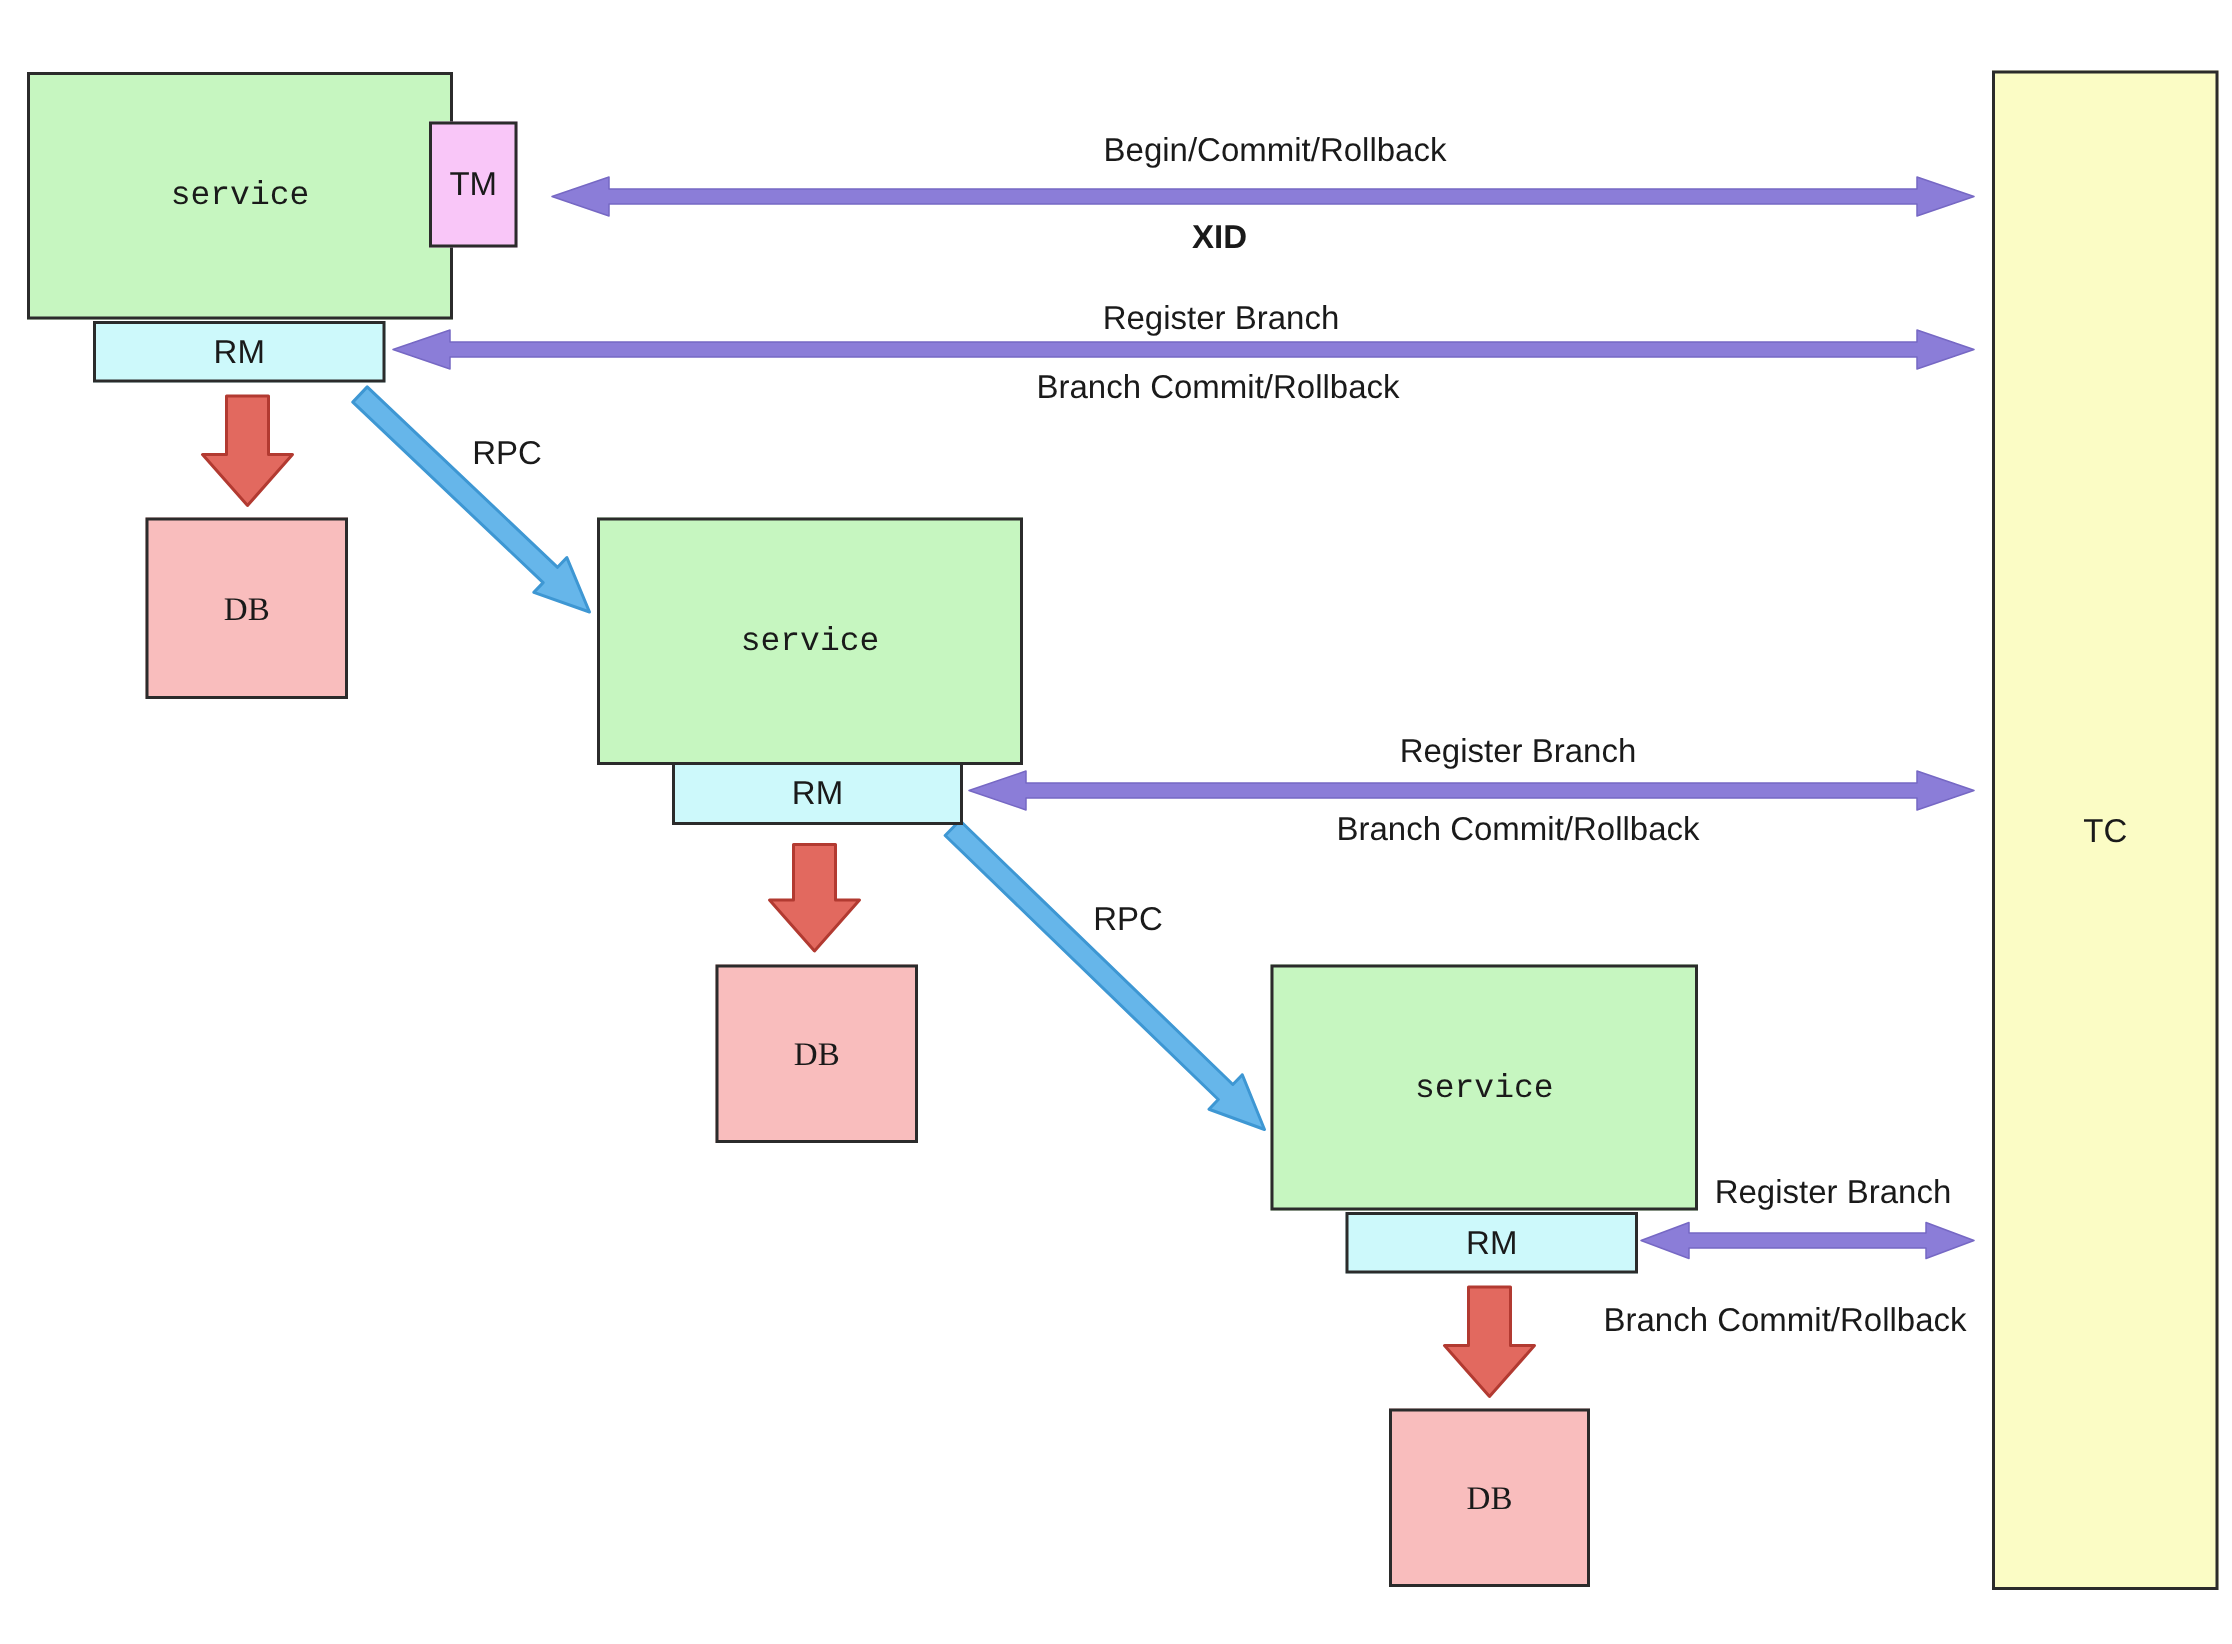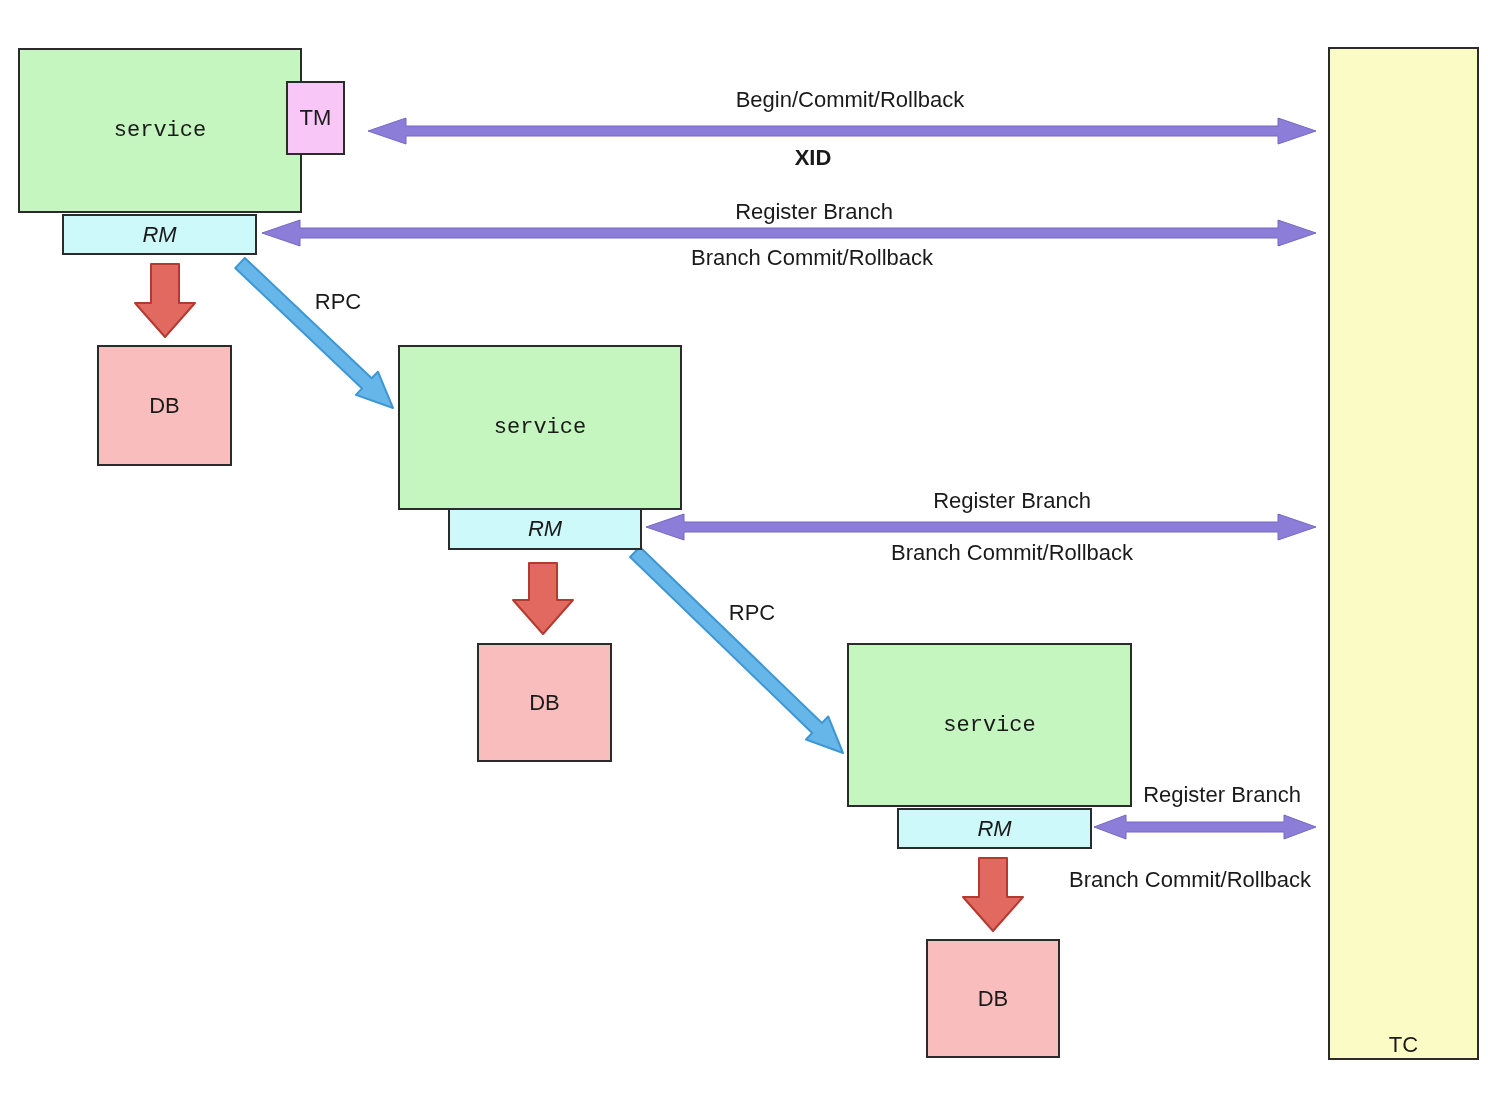--- a/index.html
+++ b/index.html
@@ -22,23 +22,23 @@
     box-sizing: border-box;
     border: 2px solid var(--line, #2b2b2b);
     display: flex;
     align-items: center;
     justify-content: center;
     font-size: 22px;
     text-align: center;
   }
   .service { background: var(--service-fill); font-family: Liberation Mono, monospace; }
   .tm      { background: var(--tm-fill); }
-  .rm      { background: var(--rm-fill); font-style: italic; }
-  .db      { background: var(--db-fill); }
-  .tc      { background: var(--tc-fill); align-items: flex-end; }
+  .rm      { background: var(--rm-fill); }
+  .db      { background: var(--db-fill); font-family: Liberation Serif, serif; }
+  .tc      { background: var(--tc-fill); }
   .edge-label {
     position: absolute;
     transform: translate(-50%, -50%);
     font-size: 22px;
     white-space: nowrap;
     line-height: 1;
   }
   path.purple {
     fill: var(--purple-arrow);
     stroke: var(--purple-arrow-edge);
@@ -74,21 +74,21 @@
     <path class="blue" d="M630.1,557 L812.2,733 L806,739.5 L843,753 L828.2,716.5 L821.9,723 L639.9,547 Z"></path>
 
     <path class="red" d="M151,264 L179,264 L179,303 L195,303 L165,337 L135,303 L151,303 Z"></path>
     <path class="red" d="M529,563 L557,563 L557,600 L573,600 L543,634 L513,600 L529,600 Z"></path>
     <path class="red" d="M979,858 L1007,858 L1007,897 L1023,897 L993,931 L963,897 L979,897 Z"></path>
   </svg>
 
   <div class="box service" style="left:18px; top:48px; width:284px; height:165px;">
     <span>service</span>
   </div>
-  <div class="box tm" style="left:286px; top:81px; width:59px; height:74px;">
+  <div class="box tm" style="left:286px; top:81px; width:59px; height:84px;">
     <span>TM</span>
   </div>
   <div class="box rm" style="left:62px; top:214px; width:195px; height:41px;">
     <span>RM</span>
   </div>
   <div class="box db" style="left:97px; top:345px; width:135px; height:121px;">
     <span>DB</span>
   </div>
 
   <div class="box service" style="left:398px; top:345px; width:284px; height:165px;">

